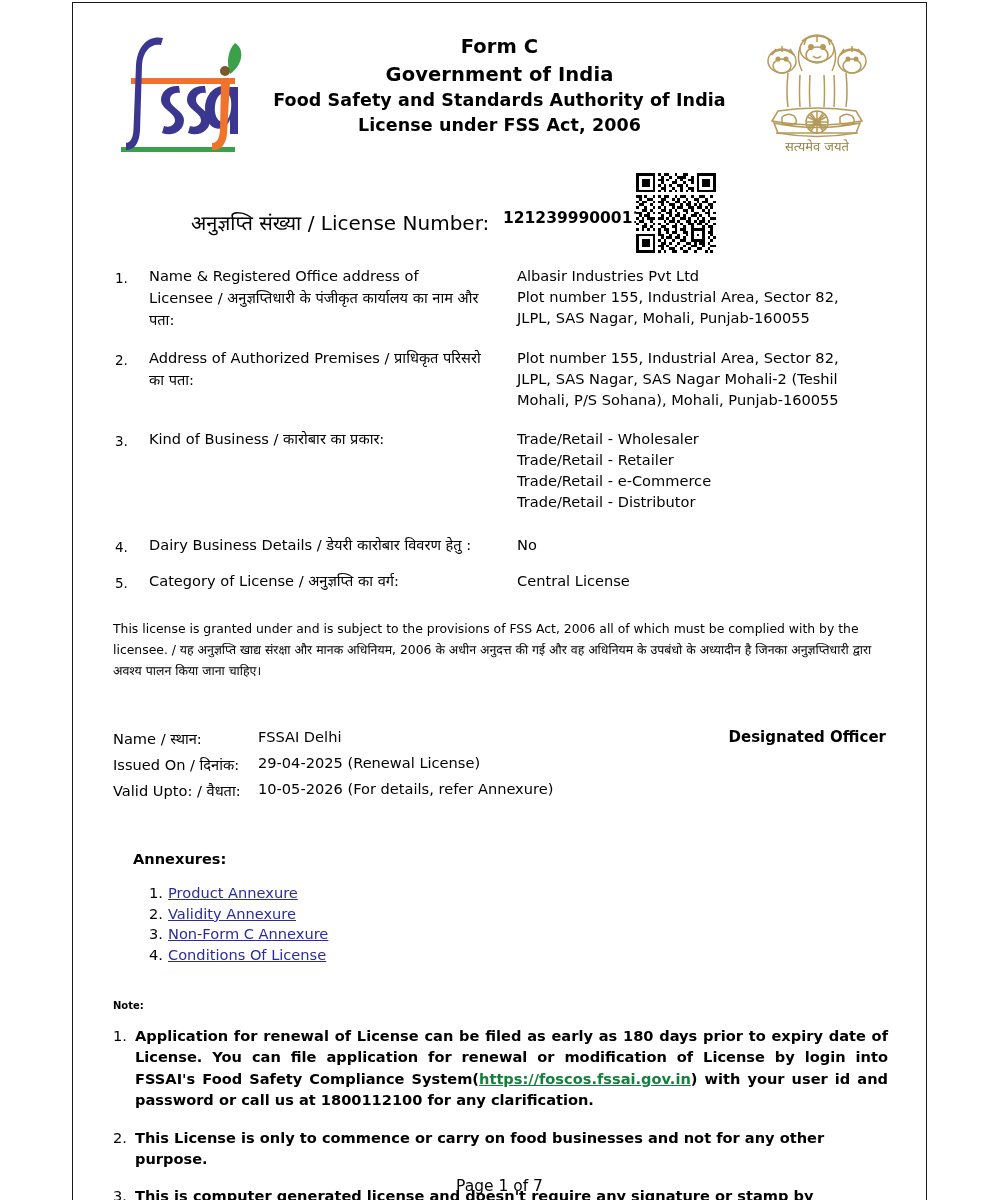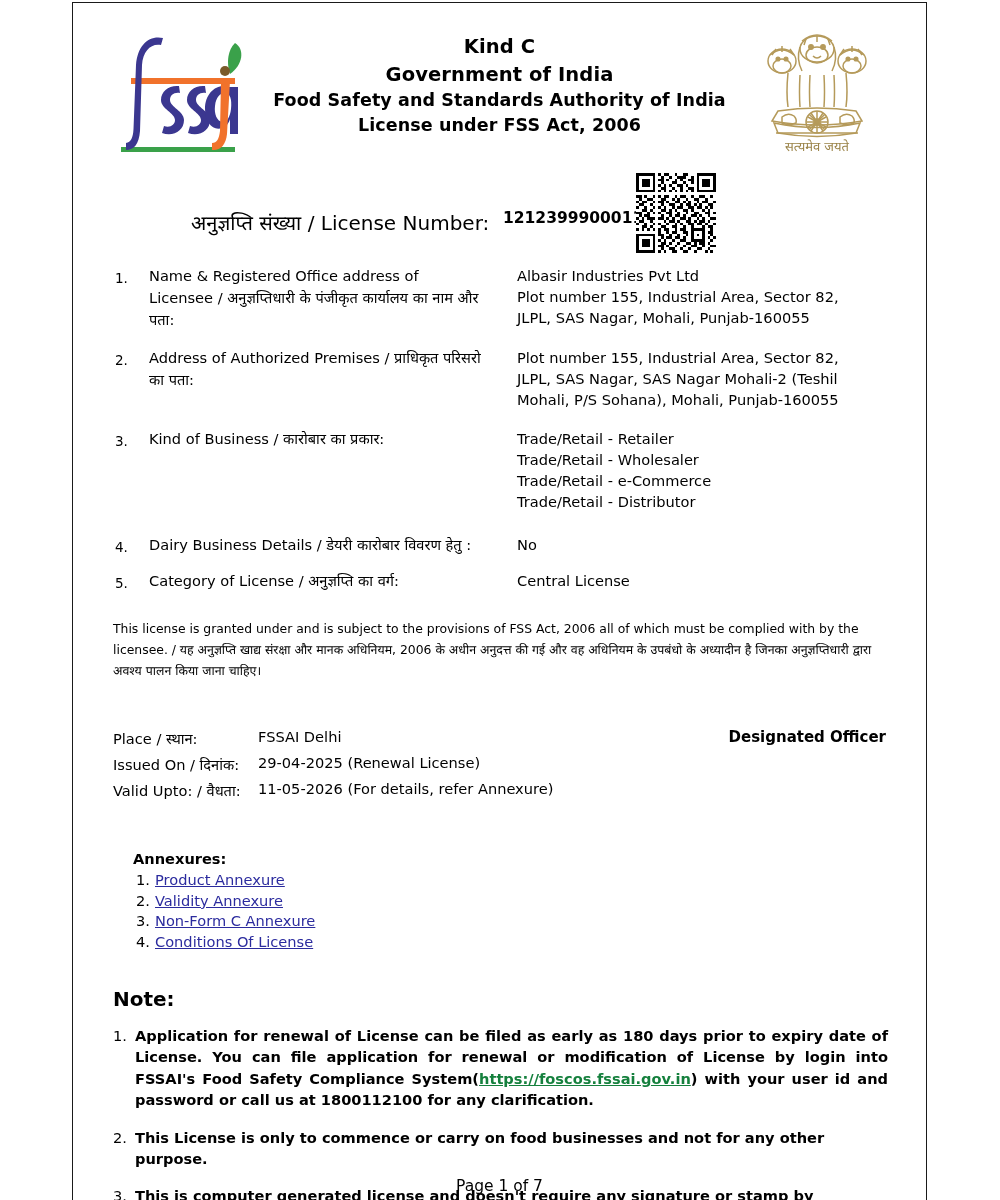--- a/index.html
+++ b/index.html
@@ -176,40 +176,40 @@
   .annexures {
     margin-top: 44px;
     padding-left: 20px;
   }
   .annex-title {
     font-size: 14.6px;
     font-weight: bold;
     margin-bottom: 2px;
   }
   .annex-list {
-    margin: 3px;
+    margin: 16px;
     padding: 0;
     list-style: none;
   }
   .annex-item {
     font-size: 14.6px;
     line-height: 1.42;
     white-space: nowrap;
   }
   .annex-num { display: inline-block; width: 19px; }
   .annex-link {
     color: #2b2b9e;
     text-decoration: underline;
     cursor: pointer;
   }
 
   
   .note-section { margin-top: 34px; }
   .note-title {
-    font-size: 20px;
+    font-size: 10px;
     font-weight: bold;
     margin-bottom: 14px;
   }
   .note-row {
     position: relative;
     padding-left: 22px;
     margin-bottom: 16px;
     font-size: 14.6px;
     font-weight: bold;
     line-height: 1.47;
@@ -267,21 +267,21 @@
 
         <path d="M88 55 C78 54 70 60 70 69 C70 78 84 82 84 89 C84 94 79 97 73 95 L71 102 C82 106 93 100 93 89 C93 80 79 76 79 69 C79 64 83 61 89 62 Z" fill="#3b3790"></path>
 
         <path d="M112 56 C100 52 88 62 88 78 C88 92 96 100 105 97 C109 96 112 92 113 88 L113 103 L121 103 L121 56 Z M108 62 C113 62 115 68 114 78 C113 87 109 92 105 91 C100 90 97 83 98 75 C99 66 103 62 108 62 Z" fill="#3b3790"></path>
 
         <path d="M104 50 L113 50 L110 103 C109 114 103 120 95 119 L95 112 C100 112 102 108 103 100 Z" fill="#f1722b"></path>
       </svg>
     </div>
 
     <div class="header-titles">
-      <div class="ht-1">Kind C</div>
+      <div class="ht-1">Form C</div>
       <div class="ht-2">Government of India</div>
       <div class="ht-3">Food Safety and Standards Authority of India</div>
       <div class="ht-4">License under FSS Act, 2006</div>
     </div>
 
     <div class="emblem-block">
       <svg viewBox="0 0 130 140" width="130" height="140" aria-hidden="true">
         <g fill="none" stroke="#b59a5a" stroke-width="1.5">
 
           <ellipse cx="65" cy="24" rx="17" ry="13"></ellipse>
@@ -593,22 +593,22 @@
         <div>Plot number 155, Industrial Area, Sector 82,</div>
         <div>JLPL, SAS Nagar, SAS Nagar Mohali-2 (Teshil</div>
         <div>Mohali, P/S Sohana), Mohali, Punjab-160055</div>
       </div>
     </div>
 
     <div class="field-row row-3">
       <div class="f-num">3.</div>
       <div class="f-label">Kind of Business / कारोबार का प्रकार:</div>
       <div class="f-value">
+        <div>Trade/Retail - Wholesaler</div>
         <div>Trade/Retail - Retailer</div>
-        <div>Trade/Retail - Wholesaler</div>
         <div>Trade/Retail - e-Commerce</div>
         <div>Trade/Retail - Distributor</div>
       </div>
     </div>
 
     <div class="field-row row-4">
       <div class="f-num">4.</div>
       <div class="f-label">Dairy Business Details / डेयरी कारोबार विवरण हेतु :</div>
       <div class="f-value">
         <div>No</div>
@@ -621,31 +621,31 @@
       <div class="f-value bold">
         <div>Central License</div>
       </div>
     </div>
   </div>
 
   <div class="disclaimer">This license is granted under and is subject to the provisions of FSS Act, 2006 all of which must be complied with by the licensee. / यह अनुज्ञप्ति खाद्य संरक्षा और मानक अधिनियम, 2006 के अधीन अनुदत्त की गई और वह अधिनियम के उपबंधो के अध्यादीन है जिनका अनुज्ञप्तिधारी द्वारा अवश्य पालन किया जाना चाहिए।</div>
 
   <div class="signblock">
     <div class="sb-row">
-      <span class="sb-label">Place / स्थान:</span>
+      <span class="sb-label">Name / स्थान:</span>
       <span class="sb-value">FSSAI Delhi</span>
       <span class="designated-officer">Designated Officer</span>
     </div>
     <div class="sb-row">
       <span class="sb-label">Issued On / दिनांक:</span>
       <span class="sb-value">29-04-2025 (Renewal License)</span>
     </div>
     <div class="sb-row">
       <span class="sb-label">Valid Upto: / वैधता:</span>
-      <span class="sb-value">11-05-2026 (For details, refer Annexure)</span>
+      <span class="sb-value">10-05-2026 (For details, refer Annexure)</span>
     </div>
   </div>
 
   <div class="annexures">
     <div class="annex-title">Annexures:</div>
     <ul class="annex-list">
       <li class="annex-item">
         <span class="annex-num">1.</span><a class="annex-link">Product Annexure</a>
       </li>
       <li class="annex-item">

